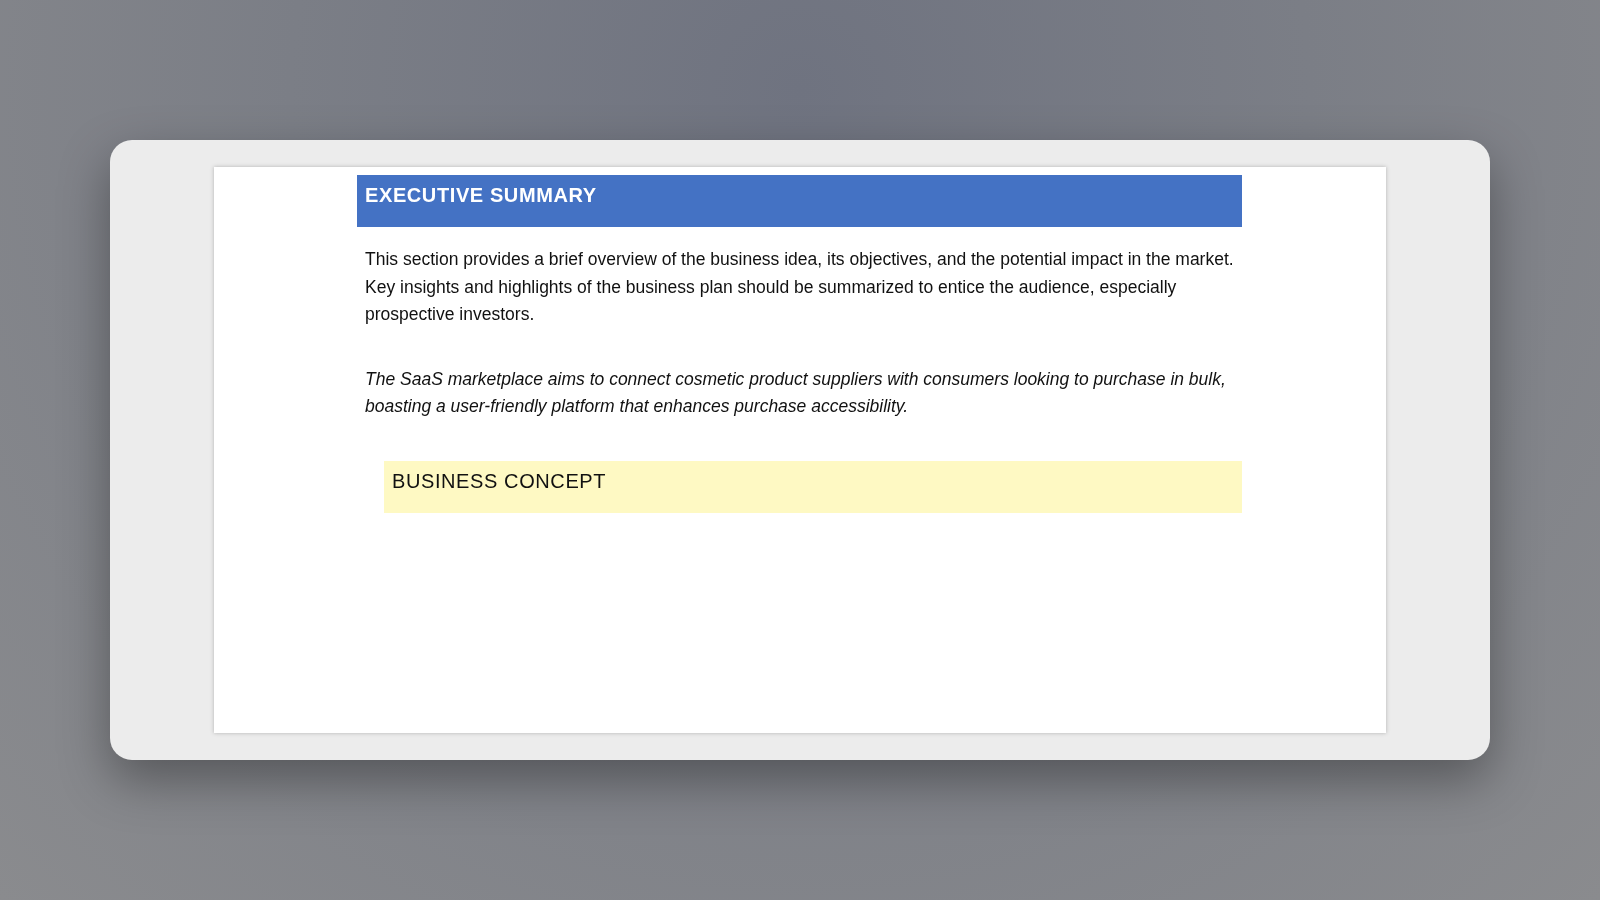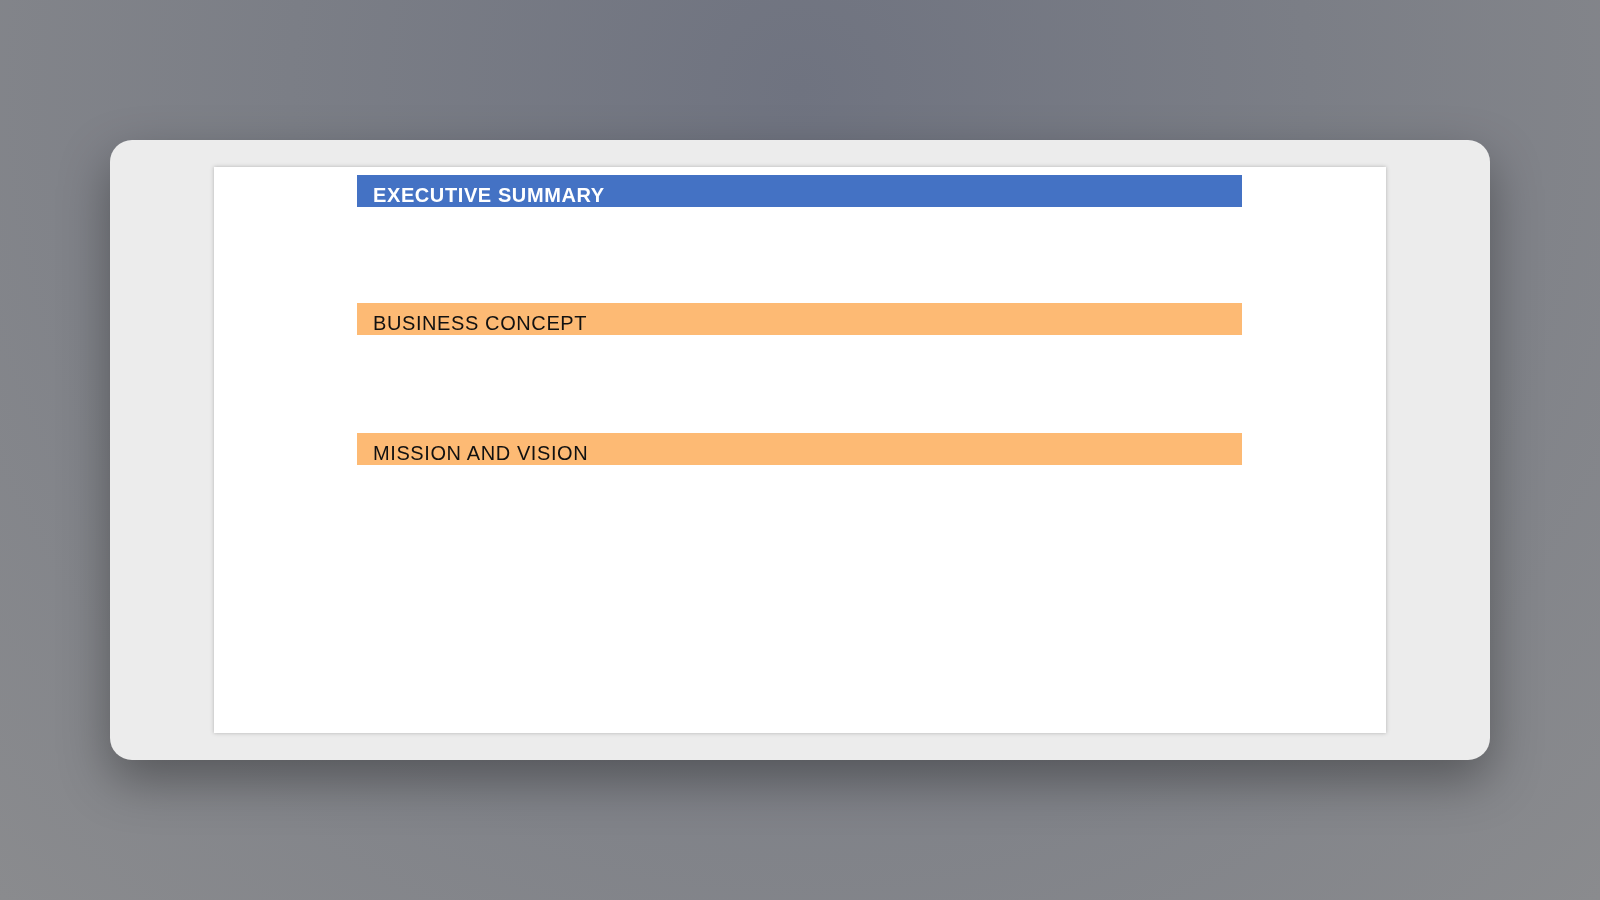--- a/index.html
+++ b/index.html
@@ -16,48 +16,49 @@
     overflow: hidden;
   }
   .page {
     position: absolute; left: 104px; top: 27px; width: 1172px; height: 566px;
     background: #ffffff;
     box-shadow: 0 0 4px rgba(0,0,0,0.25);
     overflow: hidden;
   }
   .content { position: absolute; left: 143px; top: 8px; width: 885px; }
   .heading {
-    height: 32px; line-height: 40px; padding-left: 16px;
+    height: 52px; line-height: 40px; padding-left: 8px;
     font-size: 20px; letter-spacing: 0.6px;
   }
   .heading.primary { background: #4472c4; color: #ffffff; font-weight: bold; }
-  .heading.secondary { background: #fdba74; color: #111111; }
+  .heading.secondary { background: #fef9c3; color: #111111; margin-left: 27px; }
   .para {
     padding: 0 8px; font-size: 17.5px; line-height: 27.5px; color: #111111; margin: 0;
   }
   .para.italic { font-style: italic; }
   .gap-s { height: 19px; }
   .gap-m { height: 37px; }
   .gap-l { height: 40px; }
   .gap-h { height: 21px; }
 </style>
 </head>
 <body>
 
 <div class="window">
   <div class="page">
     <div class="content">
 
       <div class="heading primary">EXECUTIVE SUMMARY</div>
       <div class="gap-s"></div>
+      <p class="para">This section provides a brief overview of the business idea, its objectives, and the potential impact in the market. Key insights and highlights of the business plan should be summarized to entice the audience, especially prospective investors.</p>
       <div class="gap-m"></div>
+      <p class="para italic">The SaaS marketplace aims to connect cosmetic product suppliers with consumers looking to purchase in bulk, boasting a user-friendly platform that enhances purchase accessibility.</p>
       <div class="gap-l"></div>
 
       <div class="heading secondary">BUSINESS CONCEPT</div>
       <div class="gap-h"></div>
       <div class="gap-m"></div>
       <div class="gap-l"></div>
 
-      <div class="heading secondary">MISSION AND VISION</div>
 
     </div>
   </div>
 </div>
 
 </body></html>

